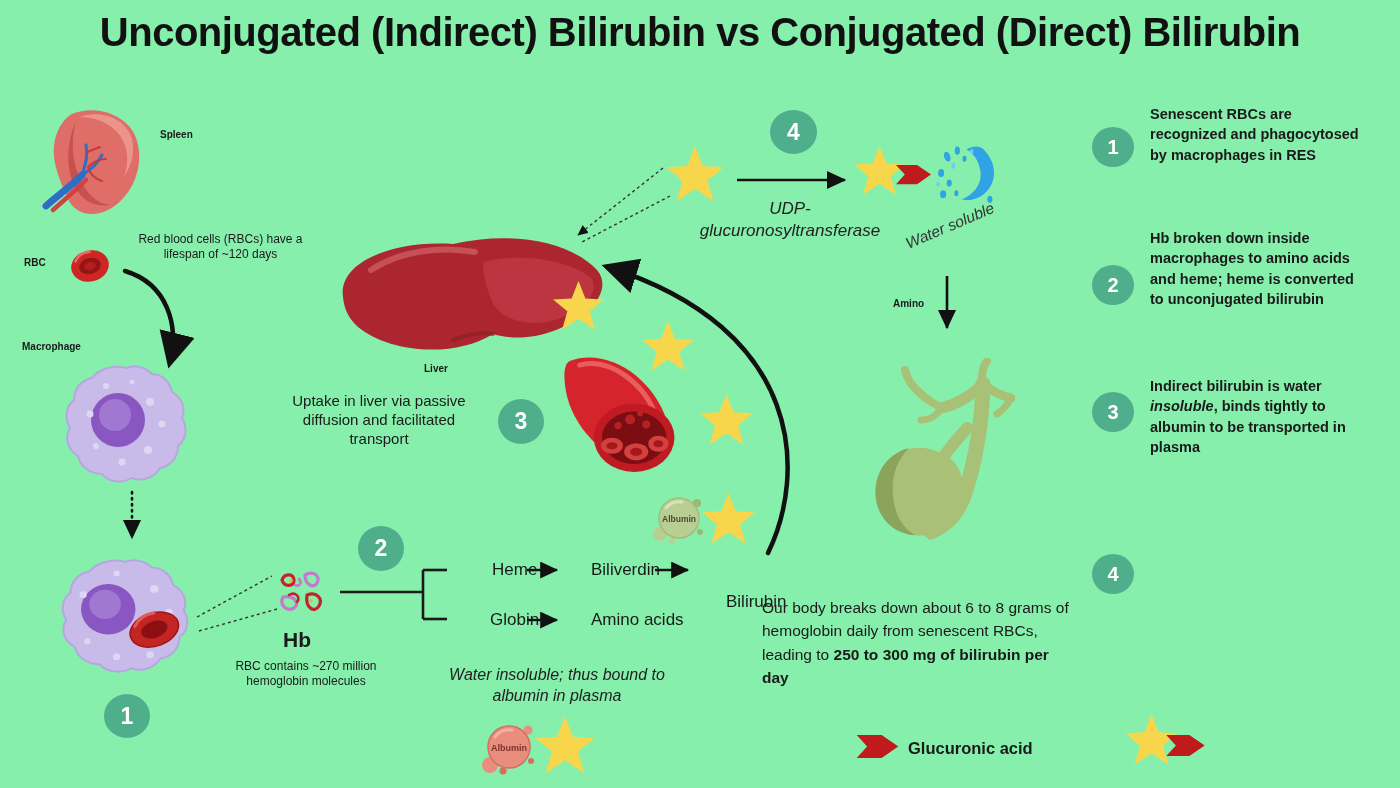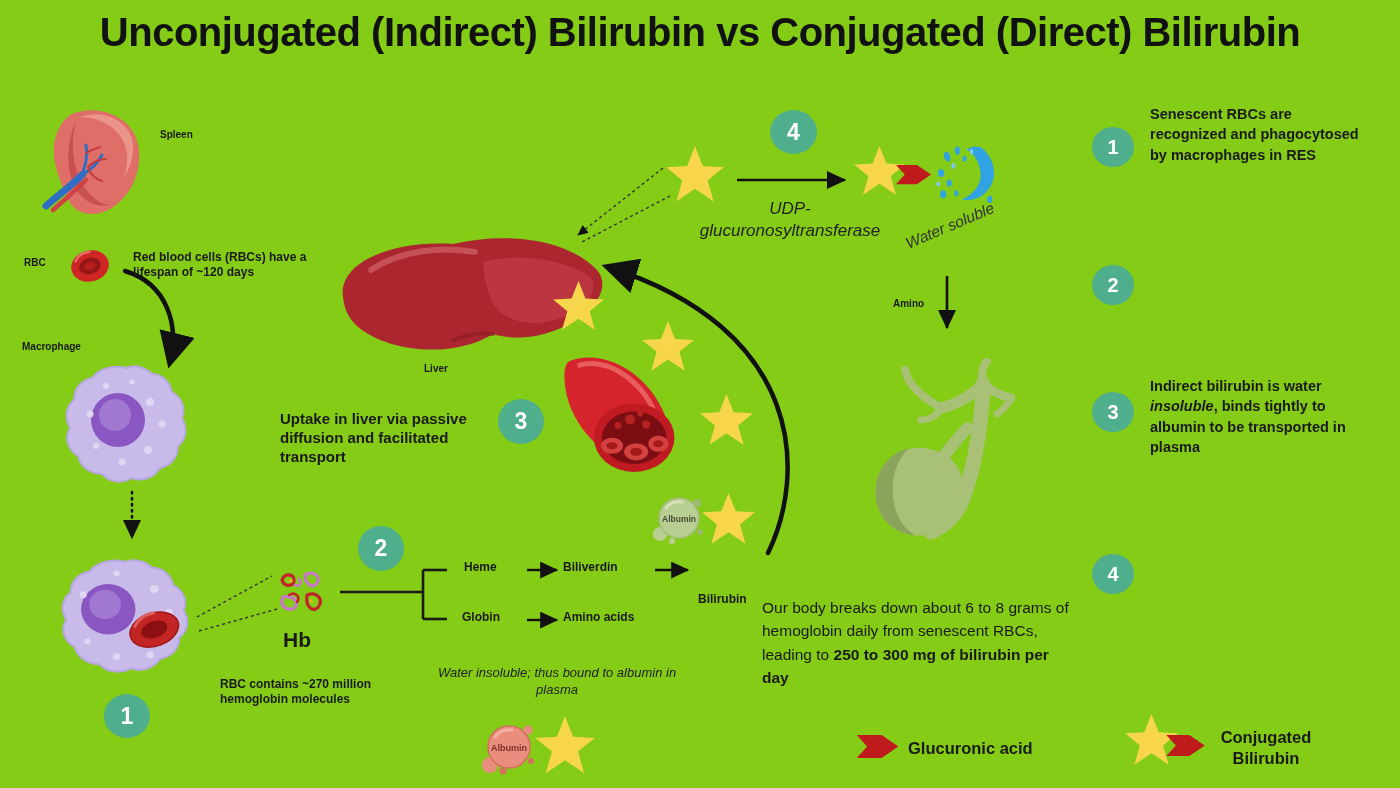--- a/index.html
+++ b/index.html
@@ -1,26 +1,26 @@
 <!DOCTYPE html>
 <html><head>
 <meta charset="utf-8">
 <style>
   html,body{margin:0;padding:0;background:#fff;}
-  #canvas{position:relative;width:1400px;height:788px;background:#84cc16;overflow:hidden;
+  #canvas{position:relative;width:1400px;height:788px;background:#86efac;overflow:hidden;
           font-family:"Liberation Sans",sans-serif;color:#1a1a1a;}
   .abs{position:absolute;}
   .title{width:1400px;top:10px;left:0;text-align:center;font-size:40px;font-weight:800;
          letter-spacing:-0.5px;color:#111;z-index:5;}
   .lbl{font-weight:bold;font-size:10px;color:#1a1a1a;z-index:5;}
-  .note{font-weight:bold;font-size:12px;text-align:left;line-height:1.25;z-index:5;margin-top:18px;}
+  .note{font-weight:normal;font-size:12px;text-align:center;line-height:1.25;z-index:5;}
   .serum{font-size:23px;font-weight:bold;text-align:center;line-height:1.25;z-index:5;}
-  .flowlbl{font-weight:bold;font-size:12px;z-index:5;}
+  .flowlbl{font-weight:normal;font-size:17px;z-index:5;margin-left:28px;}
   .breakdown{font-size:15.5px;line-height:1.5;z-index:5;}
-  .italnote{font-style:italic;font-size:13px;text-align:center;line-height:1.3;color:#222;z-index:5;}
+  .italnote{font-style:italic;font-size:16px;text-align:center;line-height:1.3;color:#222;z-index:5;}
   .udp{font-style:italic;font-size:17px;text-align:center;line-height:1.3;color:#222;z-index:5;}
   .wsol{font-style:italic;font-size:15.5px;color:#333;transform:rotate(-23deg);transform-origin:left top;z-index:5;}
   .badge{background:#4fae8c;border-radius:50%;color:#fff;font-weight:bold;
          display:flex;align-items:center;justify-content:center;z-index:6;}
   .step-text{font-weight:bold;font-size:14.5px;line-height:1.4;width:212px;z-index:5;}
   .leg-lbl{font-weight:bold;font-size:16.5px;line-height:1.25;text-align:center;z-index:5;}
   .it{font-style:italic;}
   svg{display:block;}
   .icon{z-index:2;}
   #connectors{z-index:4;pointer-events:none;}
@@ -243,20 +243,21 @@
   </svg>
 
   <div class="abs badge" style="left:1092px;top:127px;width:42px;height:40px;font-size:20px">
     <span>1</span>
   </div>
   <div class="abs step-text" style="left:1150px;top:104px">Senescent RBCs are recognized and phagocytosed by macrophages in RES</div>
 
   <div class="abs badge" style="left:1092px;top:265px;width:42px;height:40px;font-size:20px">
     <span>2</span>
   </div>
+  <div class="abs step-text" style="left:1150px;top:228px">Hb broken down inside macrophages to amino acids and heme; heme is converted to unconjugated bilirubin</div>
 
   <div class="abs badge" style="left:1092px;top:392px;width:42px;height:40px;font-size:20px">
     <span>3</span>
   </div>
   <div class="abs step-text" style="left:1150px;top:376px">
     <span>Indirect bilirubin is water </span><span class="it">insoluble</span><span>, binds tightly to albumin to be transported in plasma</span>
   </div>
 
   <div class="abs badge" style="left:1092px;top:554px;width:42px;height:40px;font-size:20px">
     <span>4</span>
@@ -279,21 +280,20 @@
       <use href="#chev" fill="#bf1a1c"></use>
     </svg>
   <div class="abs leg-lbl" style="left:908px;top:738px">Glucuronic acid</div>
 
   <svg class="abs icon" style="left:1124px;top:714px" width="55" height="53" viewBox="0 0 100 96">
       <use href="#star5" fill="#f8d64b"></use>
     </svg>
   <svg class="abs icon" style="left:1165px;top:733px" width="41" height="25" viewBox="0 0 40 26">
       <use href="#chev" fill="#bf1a1c"></use>
     </svg>
-  <div class="abs leg-lbl" style="left:1210px;top:727px;width:112px">Conjugated Bilirubin</div>
 
   <svg id="connectors" class="abs" style="left:0;top:0" width="1400" height="788" viewBox="0 0 1400 788">
     <defs>
       <marker id="ah-big" markerWidth="9" markerHeight="9" refX="6.5" refY="4" orient="auto">
         <path d="M0,0 L8,4 L0,8 Z" fill="#111"></path>
       </marker>
       <marker id="ah-small" markerWidth="10" markerHeight="10" refX="7" refY="3.5" orient="auto">
         <path d="M0,0 L7.5,3.5 L0,7 Z" fill="#111"></path>
       </marker>
     </defs>

